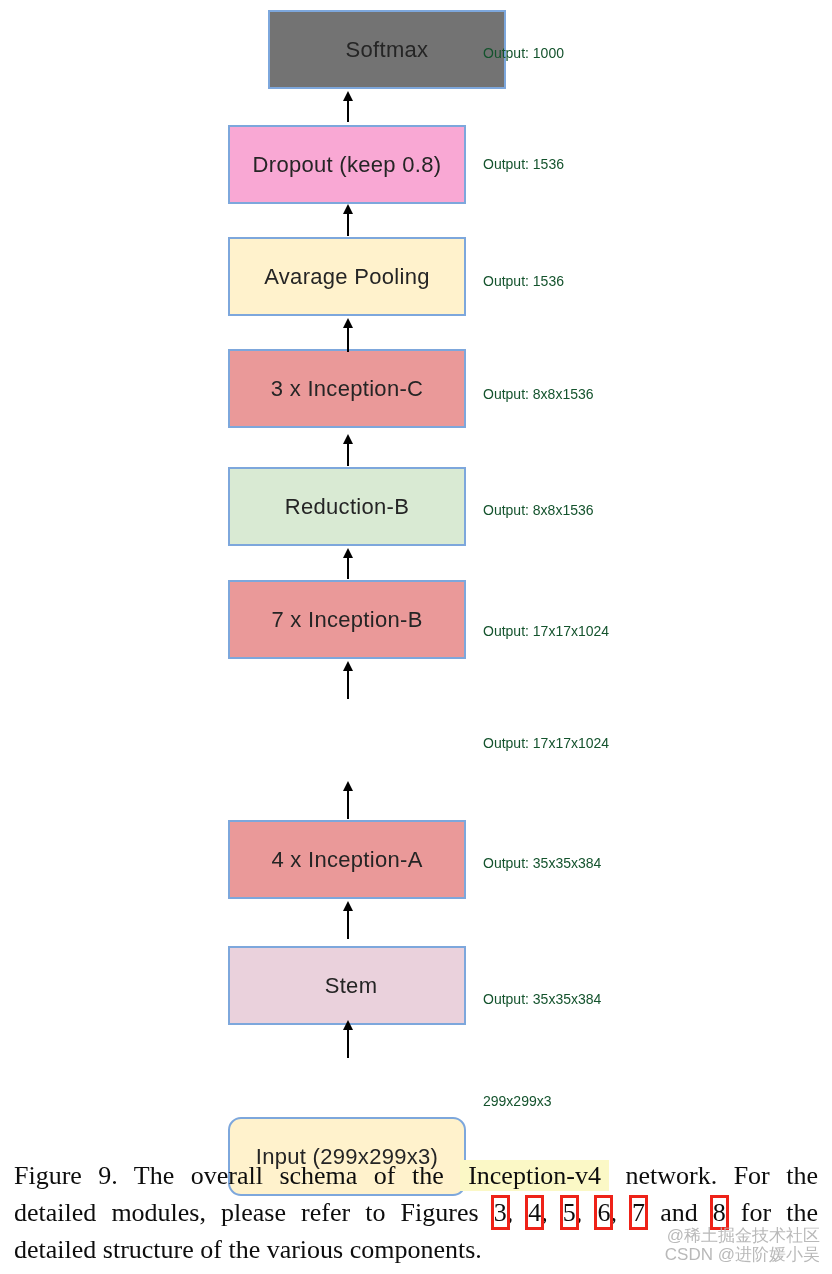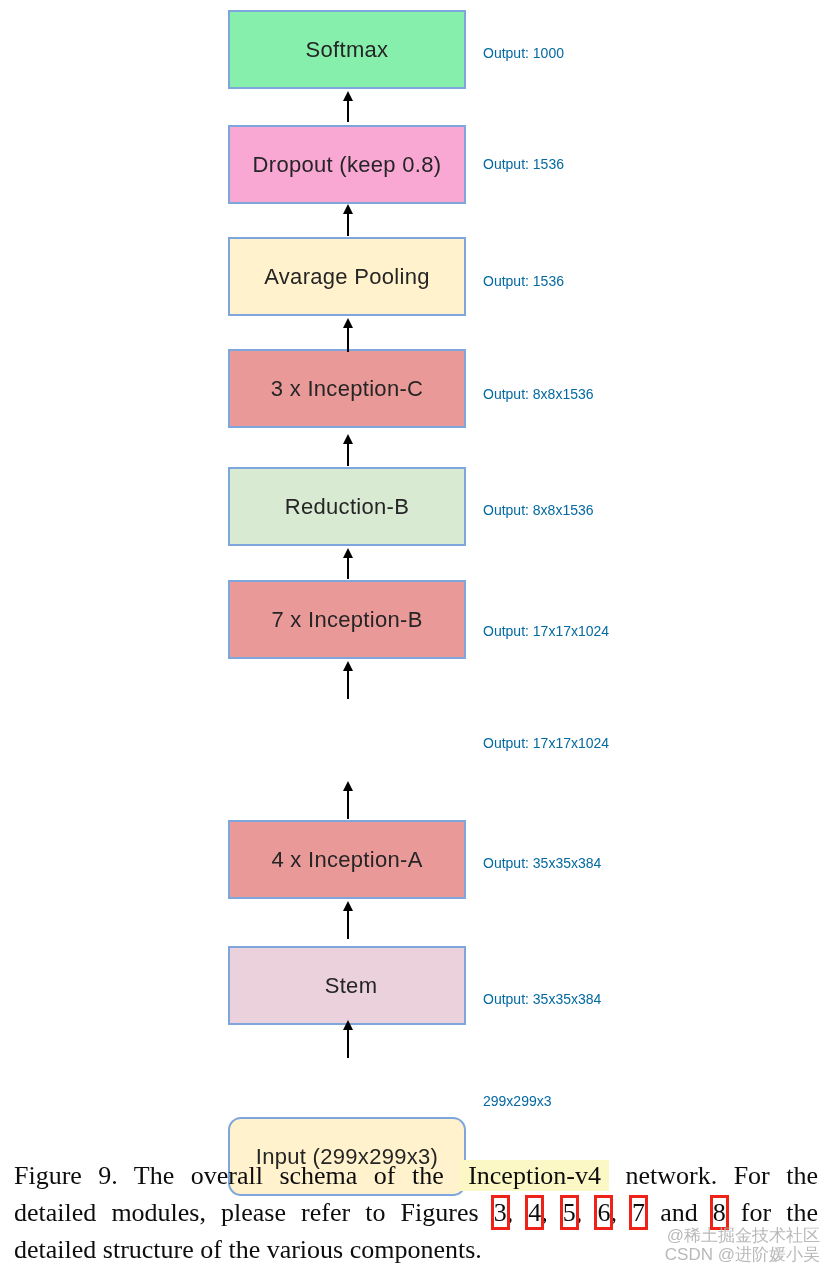--- a/index.html
+++ b/index.html
@@ -23,21 +23,21 @@
     align-items: center;
     justify-content: center;
     font-size: 22px;
     color: #252525;
     letter-spacing: 0.3px;
   }
   .out-label {
     position: absolute;
     left: 483px;
     font-size: 14px;
-    color: #0369a1;
+    color: #14532d;
     white-space: nowrap;
   }
   .arrow {
     position: absolute;
     left: 342px;
     width: 11px;
     display: flex;
     flex-direction: column;
     align-items: center;
   }
@@ -77,21 +77,21 @@
     font-size: 17px;
     line-height: 19px;
     font-family: "Liberation Sans", sans-serif;
   }
 </style>
 </head>
 <body>
 
 <div class="page">
 
-  <div class="stage-box" style="top: 10px; background: #86efac;">
+  <div class="stage-box" style="top: 10px; background: #737373; margin-left: 40px;">
       <span>Softmax</span>
     </div>
   <div class="stage-box" style="top: 125px; background: #f9a8d4;">
       <span>Dropout (keep 0.8)</span>
     </div>
   <div class="stage-box" style="top: 237px; background: rgb(255, 242, 204);">
       <span>Avarage Pooling</span>
     </div>
   <div class="stage-box" style="top: 349px; background: rgb(234, 153, 153);">
       <span>3 x Inception-C</span>

